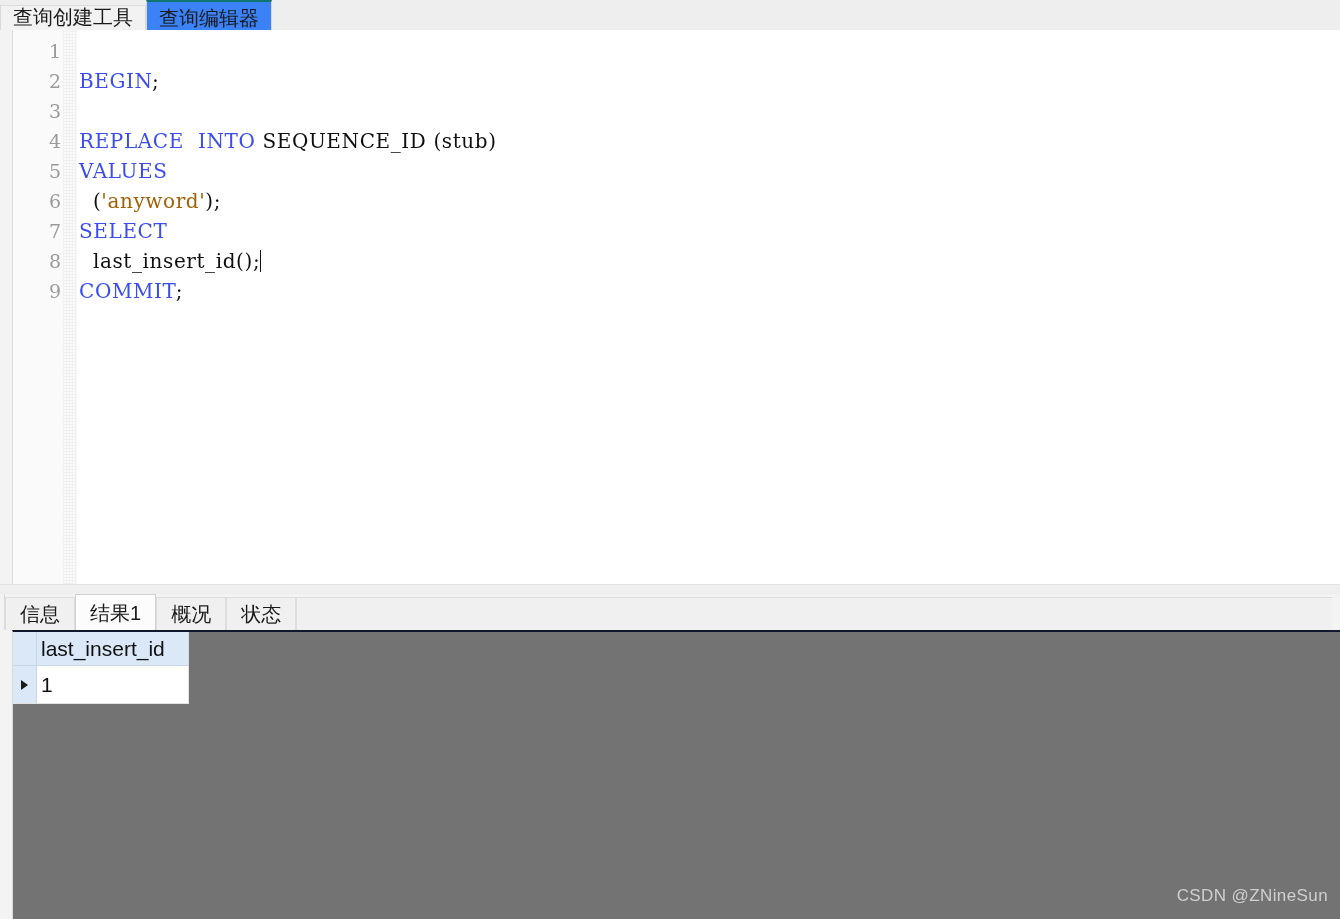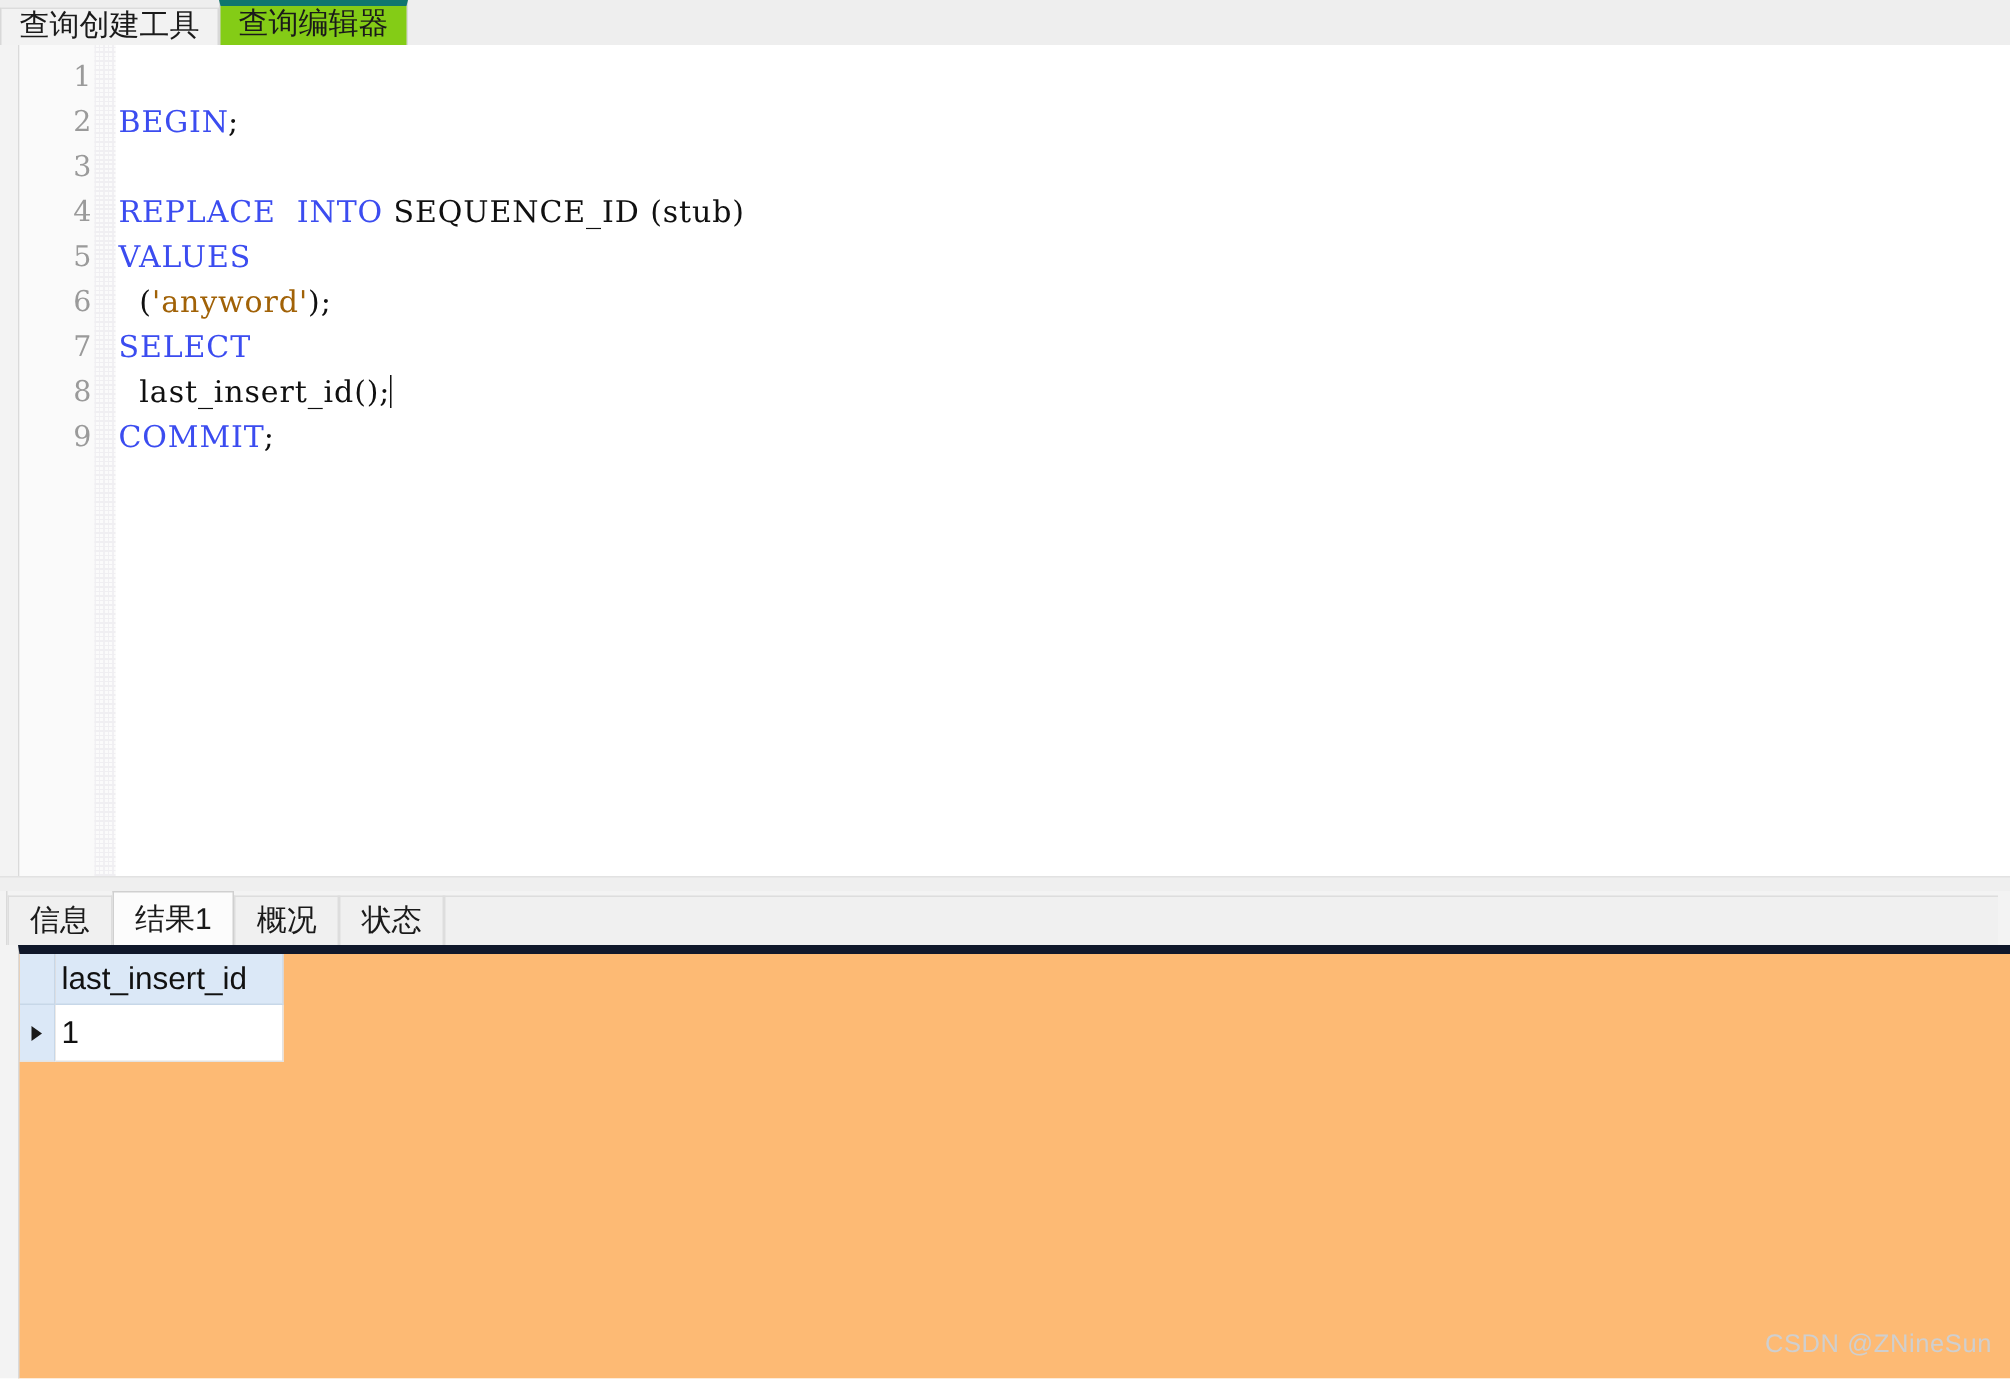--- a/index.html
+++ b/index.html
@@ -44,24 +44,25 @@
     border-right: 1px solid #d8d8d8;
     background: #eeeeee;
     position: relative;
   }
   .top-tab.inactive {
     background: #f2f2f2;
     height: 25px;
     border-top: 1px solid #dcdcdc;
   }
   .top-tab.active {
-    background: #84cc16;
+    background: #3b82f6;
     height: 30px;
-    border-top: 4px solid #0f766e;
+    border-top: 2px solid #0f766e;
     z-index: 3;
+    align-items: flex-end;
   }
 
   
   .editor-wrap {
     position: absolute;
     left: 0; top: 30px;
     width: 1340px;
     height: 554px;
     background: #f3f3f3;
   }
@@ -187,23 +188,23 @@
     background: #f0f0f0;
     border-top: 1px solid #dddddd;
     border-left: 1px solid #dddddd;
   }
 
   .result-body {
     position: absolute;
     left: 12px; top: 36px;
     width: 1328px;
     height: 289px;
-    background: #fdba74;
+    background: #737373;
     border-left: 1px solid #dadada;
-    border-top: 6px solid #0f172a;
+    border-top: 2px solid #0f172a;
     overflow: hidden;
   }
   .grid {
     position: absolute;
     left: 0; top: 0;
   }
   .grid-row { display: flex; }
   .corner-cell {
     width: 24px;
     height: 34px;

